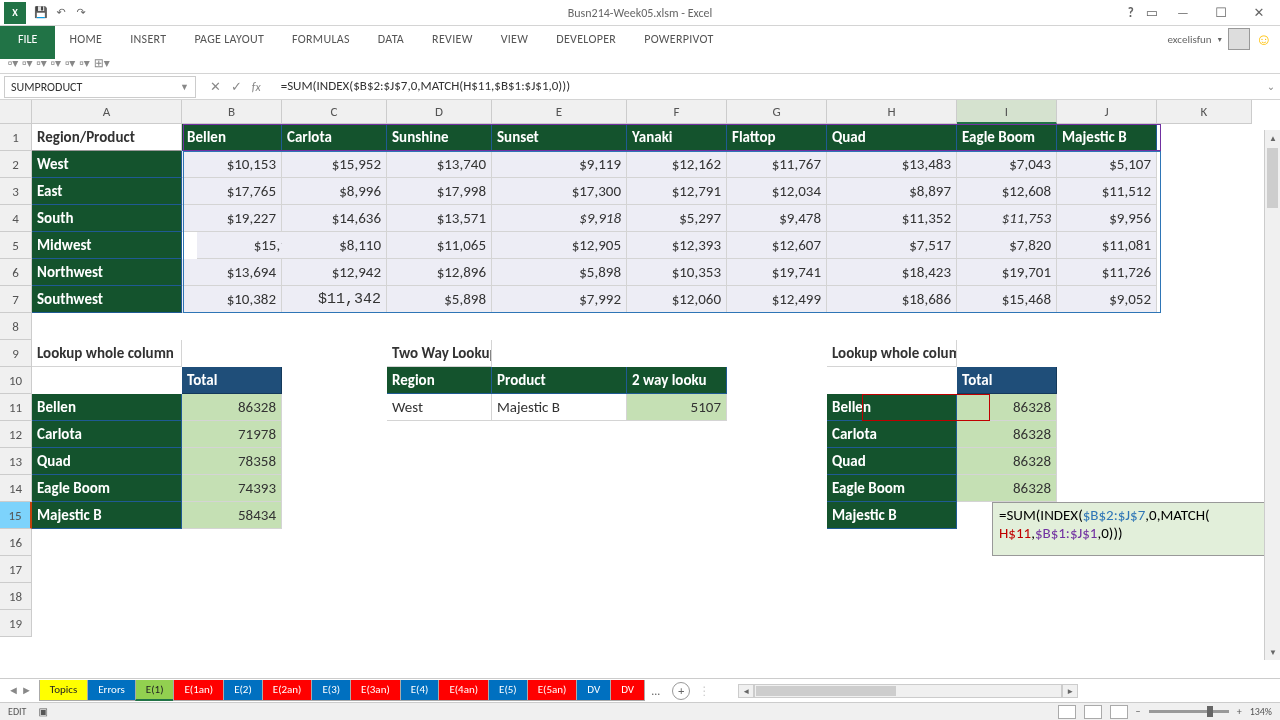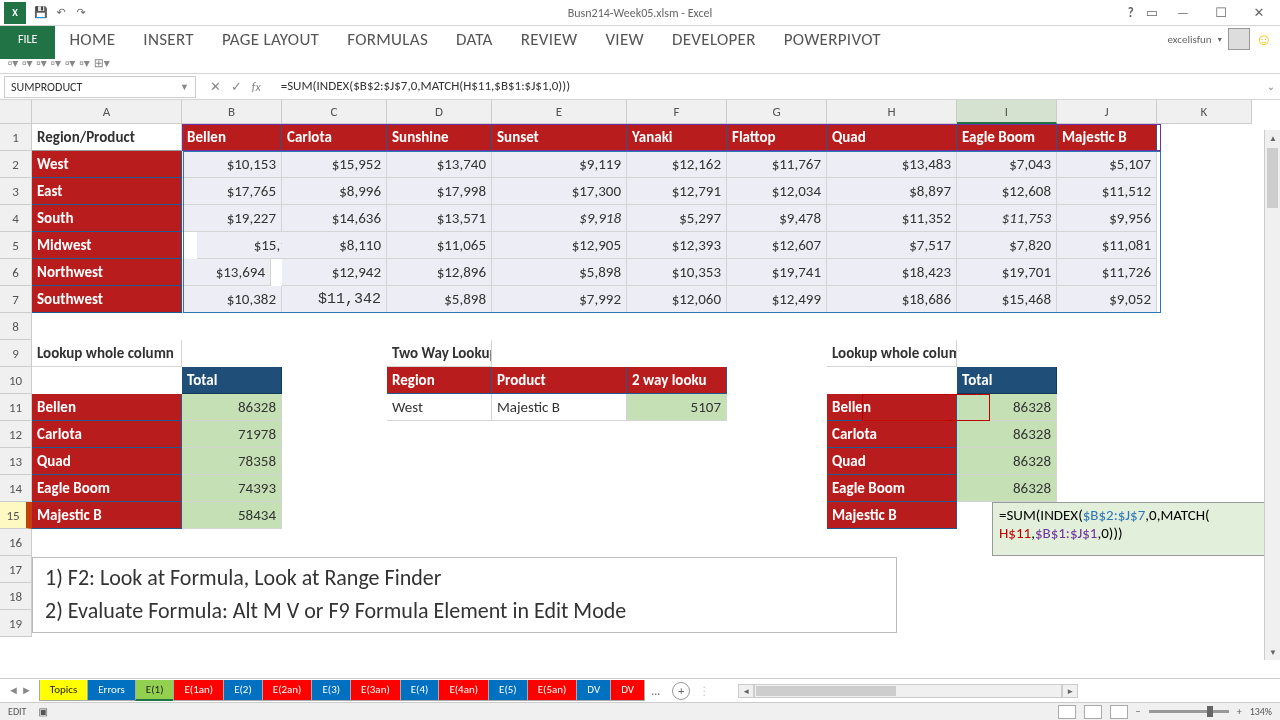--- a/index.html
+++ b/index.html
@@ -8,43 +8,43 @@
 .qat{display:flex;align-items:center;gap:2px;padding-left:6px}
 .qat-icon{width:18px;height:18px;display:flex;align-items:center;justify-content:center;color:#666;font-size:11px}
 .excel-icon{width:22px;height:22px;background:#217346;color:#fff;display:flex;align-items:center;justify-content:center;font-weight:bold;font-size:10px;margin-left:4px}
 .title-text{position:absolute;left:50%;transform:translateX(-50%);font-size:12px;color:#666}
 .window-controls{margin-left:auto;display:flex;align-items:center;gap:12px;padding-right:8px;font-size:13px;color:#666}
 .win-btn{width:26px;height:20px;display:flex;align-items:center;justify-content:center;cursor:pointer}
 .help-icon{font-weight:bold}
 .smiley{color:#ffc107;font-size:16px}
 .ribbon-tabs{height:26px;display:flex;align-items:center;background:#fff;font-size:12px}
 .file-tab{background:#217346;color:#fff;padding:13px 18px;font-size:12px;cursor:pointer}
-.ribbon-tab{padding:5px 14px;color:#555;cursor:pointer;text-transform:uppercase;font-size:17px;letter-spacing:.3px}
+.ribbon-tab{padding:5px 14px;color:#555;cursor:pointer;text-transform:uppercase;font-size:12px;letter-spacing:.3px}
 .user-area{margin-left:auto;display:flex;align-items:center;gap:6px;padding-right:8px;color:#666;font-size:11px}
 .user-avatar{width:22px;height:22px;background:#ddd;border:1px solid #999}
 .qat2{height:22px;display:flex;align-items:center;gap:4px;padding-left:8px;border-bottom:1px solid #d4d4d4}
 .qat2 span{color:#888;font-size:12px}
 .formula-bar{height:26px;display:flex;align-items:center;border-bottom:1px solid #d4d4d4;background:#fff}
 .name-box{width:192px;height:22px;border:1px solid #ccc;padding:2px 6px;display:flex;align-items:center;font-size:12px;margin-left:4px;background:#fff;justify-content:space-between}
 .name-box .dd{color:#888;font-size:9px}
 .fb-buttons{display:flex;align-items:center;gap:10px;padding:0 14px;color:#888;font-size:13px}
 .fx{font-style:italic;font-size:12px}
 .formula-input{flex:1;height:22px;padding:2px 6px;font-size:13px;border:none;outline:none}
 .formula-expand{width:18px;color:#888;text-align:center;font-size:10px}
 .grid-container{position:relative;height:556px;overflow:hidden}
 .corner{position:absolute;left:0;top:0;width:32px;height:24px;background:#f0f0f0;border-right:1px solid #ccc;border-bottom:1px solid #ccc}
 .col-headers{position:absolute;left:32px;top:0;height:24px;display:flex}
 .col-head{background:#f0f0f0;border-right:1px solid #ccc;border-bottom:1px solid #ccc;display:flex;align-items:center;justify-content:center;color:#555;font-size:13px}
 .col-head.active{background:#d5e2cf;border-bottom:2px solid #217346}
 .row-headers{position:absolute;left:0;top:24px;width:32px}
 .row-head{background:#f0f0f0;border-right:1px solid #ccc;border-bottom:1px solid #ccc;display:flex;align-items:center;justify-content:center;color:#555;height:27px;font-size:13px}
-.row-head.active{background:#fef9c3;border-right:6px solid #c2410c}
+.row-head.active{background:#7dd3fc;border-right:2px solid #c2410c}
 .cells{position:absolute;left:32px;top:24px}
 .cell{position:absolute;border-right:1px solid #d4d4d4;border-bottom:1px solid #d4d4d4;padding:3px 5px;font-size:15px;display:flex;align-items:center;white-space:nowrap;overflow:hidden}
-.hdr-blue{background:#b91c1c;color:#fff;font-weight:bold;border-color:#1f5a93}
+.hdr-blue{background:#14532d;color:#fff;font-weight:bold;border-color:#1f5a93}
 .hdr-dark{background:#1f4e79;color:#fff;font-weight:bold;border-color:#14395b}
 .data-light{background:#ededf5}
 .data-green{background:#c5e0b4}
 .bold{font-weight:bold}
 .right{justify-content:flex-end}
 .range-border{position:absolute;border:1px solid #2e75b6;pointer-events:none}
 .range-border.red{border-color:#c00000}
 .range-border.purple{border-color:#7030a0}
 .edit-cell{position:absolute;background:#e2efda;border:1px solid #999;font-size:15px;padding:3px 6px;font-family:Calibri}
 .edit-cell .fn{color:#000}
@@ -221,21 +221,21 @@
       <div class="cell data-light right" style="left: 165px; top: 108px; width: 112px; height: 27px;">$15,107</div>
       <div class="cell data-light right" style="left: 250px; top: 108px; width: 105px; height: 27px;">$8,110</div>
       <div class="cell data-light right" style="left: 355px; top: 108px; width: 105px; height: 27px;">$11,065</div>
       <div class="cell data-light right" style="left: 460px; top: 108px; width: 135px; height: 27px;">$12,905</div>
       <div class="cell data-light right" style="left: 595px; top: 108px; width: 100px; height: 27px;">$12,393</div>
       <div class="cell data-light right" style="left: 695px; top: 108px; width: 100px; height: 27px;">$12,607</div>
       <div class="cell data-light right" style="left: 795px; top: 108px; width: 130px; height: 27px;">$7,517</div>
       <div class="cell data-light right" style="left: 925px; top: 108px; width: 100px; height: 27px;">$7,820</div>
       <div class="cell data-light right" style="left: 1025px; top: 108px; width: 100px; height: 27px;">$11,081</div>
       <div class="cell hdr-blue" style="left: 0px; top: 135px; width: 150px; height: 27px;">Northwest</div>
-      <div class="cell data-light right" style="left: 150px; top: 135px; width: 89px; height: 27px;">$13,694</div>
+      <div class="cell data-light right" style="left: 150px; top: 135px; width: 100px; height: 27px;">$13,694</div>
       <div class="cell data-light right" style="left: 250px; top: 135px; width: 105px; height: 27px;">$12,942</div>
       <div class="cell data-light right" style="left: 355px; top: 135px; width: 105px; height: 27px;">$12,896</div>
       <div class="cell data-light right" style="left: 460px; top: 135px; width: 135px; height: 27px;">$5,898</div>
       <div class="cell data-light right" style="left: 595px; top: 135px; width: 100px; height: 27px;">$10,353</div>
       <div class="cell data-light right" style="left: 695px; top: 135px; width: 100px; height: 27px;">$19,741</div>
       <div class="cell data-light right" style="left: 795px; top: 135px; width: 130px; height: 27px;">$18,423</div>
       <div class="cell data-light right" style="left: 925px; top: 135px; width: 100px; height: 27px;">$19,701</div>
       <div class="cell data-light right" style="left: 1025px; top: 135px; width: 100px; height: 27px;">$11,726</div>
       <div class="cell hdr-blue" style="left: 0px; top: 162px; width: 150px; height: 27px;">Southwest</div>
       <div class="cell data-light right" style="left: 150px; top: 162px; width: 100px; height: 27px;">$10,382</div>
@@ -280,24 +280,20 @@
     </div>
 
   <div class="range-border" style="left:183px;top:51px;width:978px;height:162px"></div>
   <div class="range-border purple" style="left:183px;top:24px;width:978px;height:27px"></div>
   <div class="range-border red" style="left:862px;top:294px;width:128px;height:27px"></div>
 
   <div class="edit-cell" style="left:992px;top:402px;width:274px;height:54px">
     <span class="fn">=SUM(INDEX(</span><span class="r1">$B$2:$J$7</span><span class="fn">,0,MATCH(</span><br><span class="r2">H$11</span><span class="fn">,</span><span class="r3">$B$1:$J$1</span><span class="fn">,0)))</span>
   </div>
 
-  <div class="textbox" style="left:32px;top:457px;width:865px;height:76px">
-    <div style="margin-bottom:6px">1) F2: Look at Formula, Look at Range Finder</div>
-    <div>2) Evaluate Formula: Alt  M  V or F9 Formula Element in Edit Mode</div>
-  </div>
 </div>
 
 <div class="vscroll">
   <div class="vscroll-btn" style="top:0">▲</div>
   <div class="vscroll-thumb"></div>
   <div class="vscroll-btn" style="bottom:0">▼</div>
 </div>
 
 <div class="sheet-tabs">
   <div class="tab-nav">

